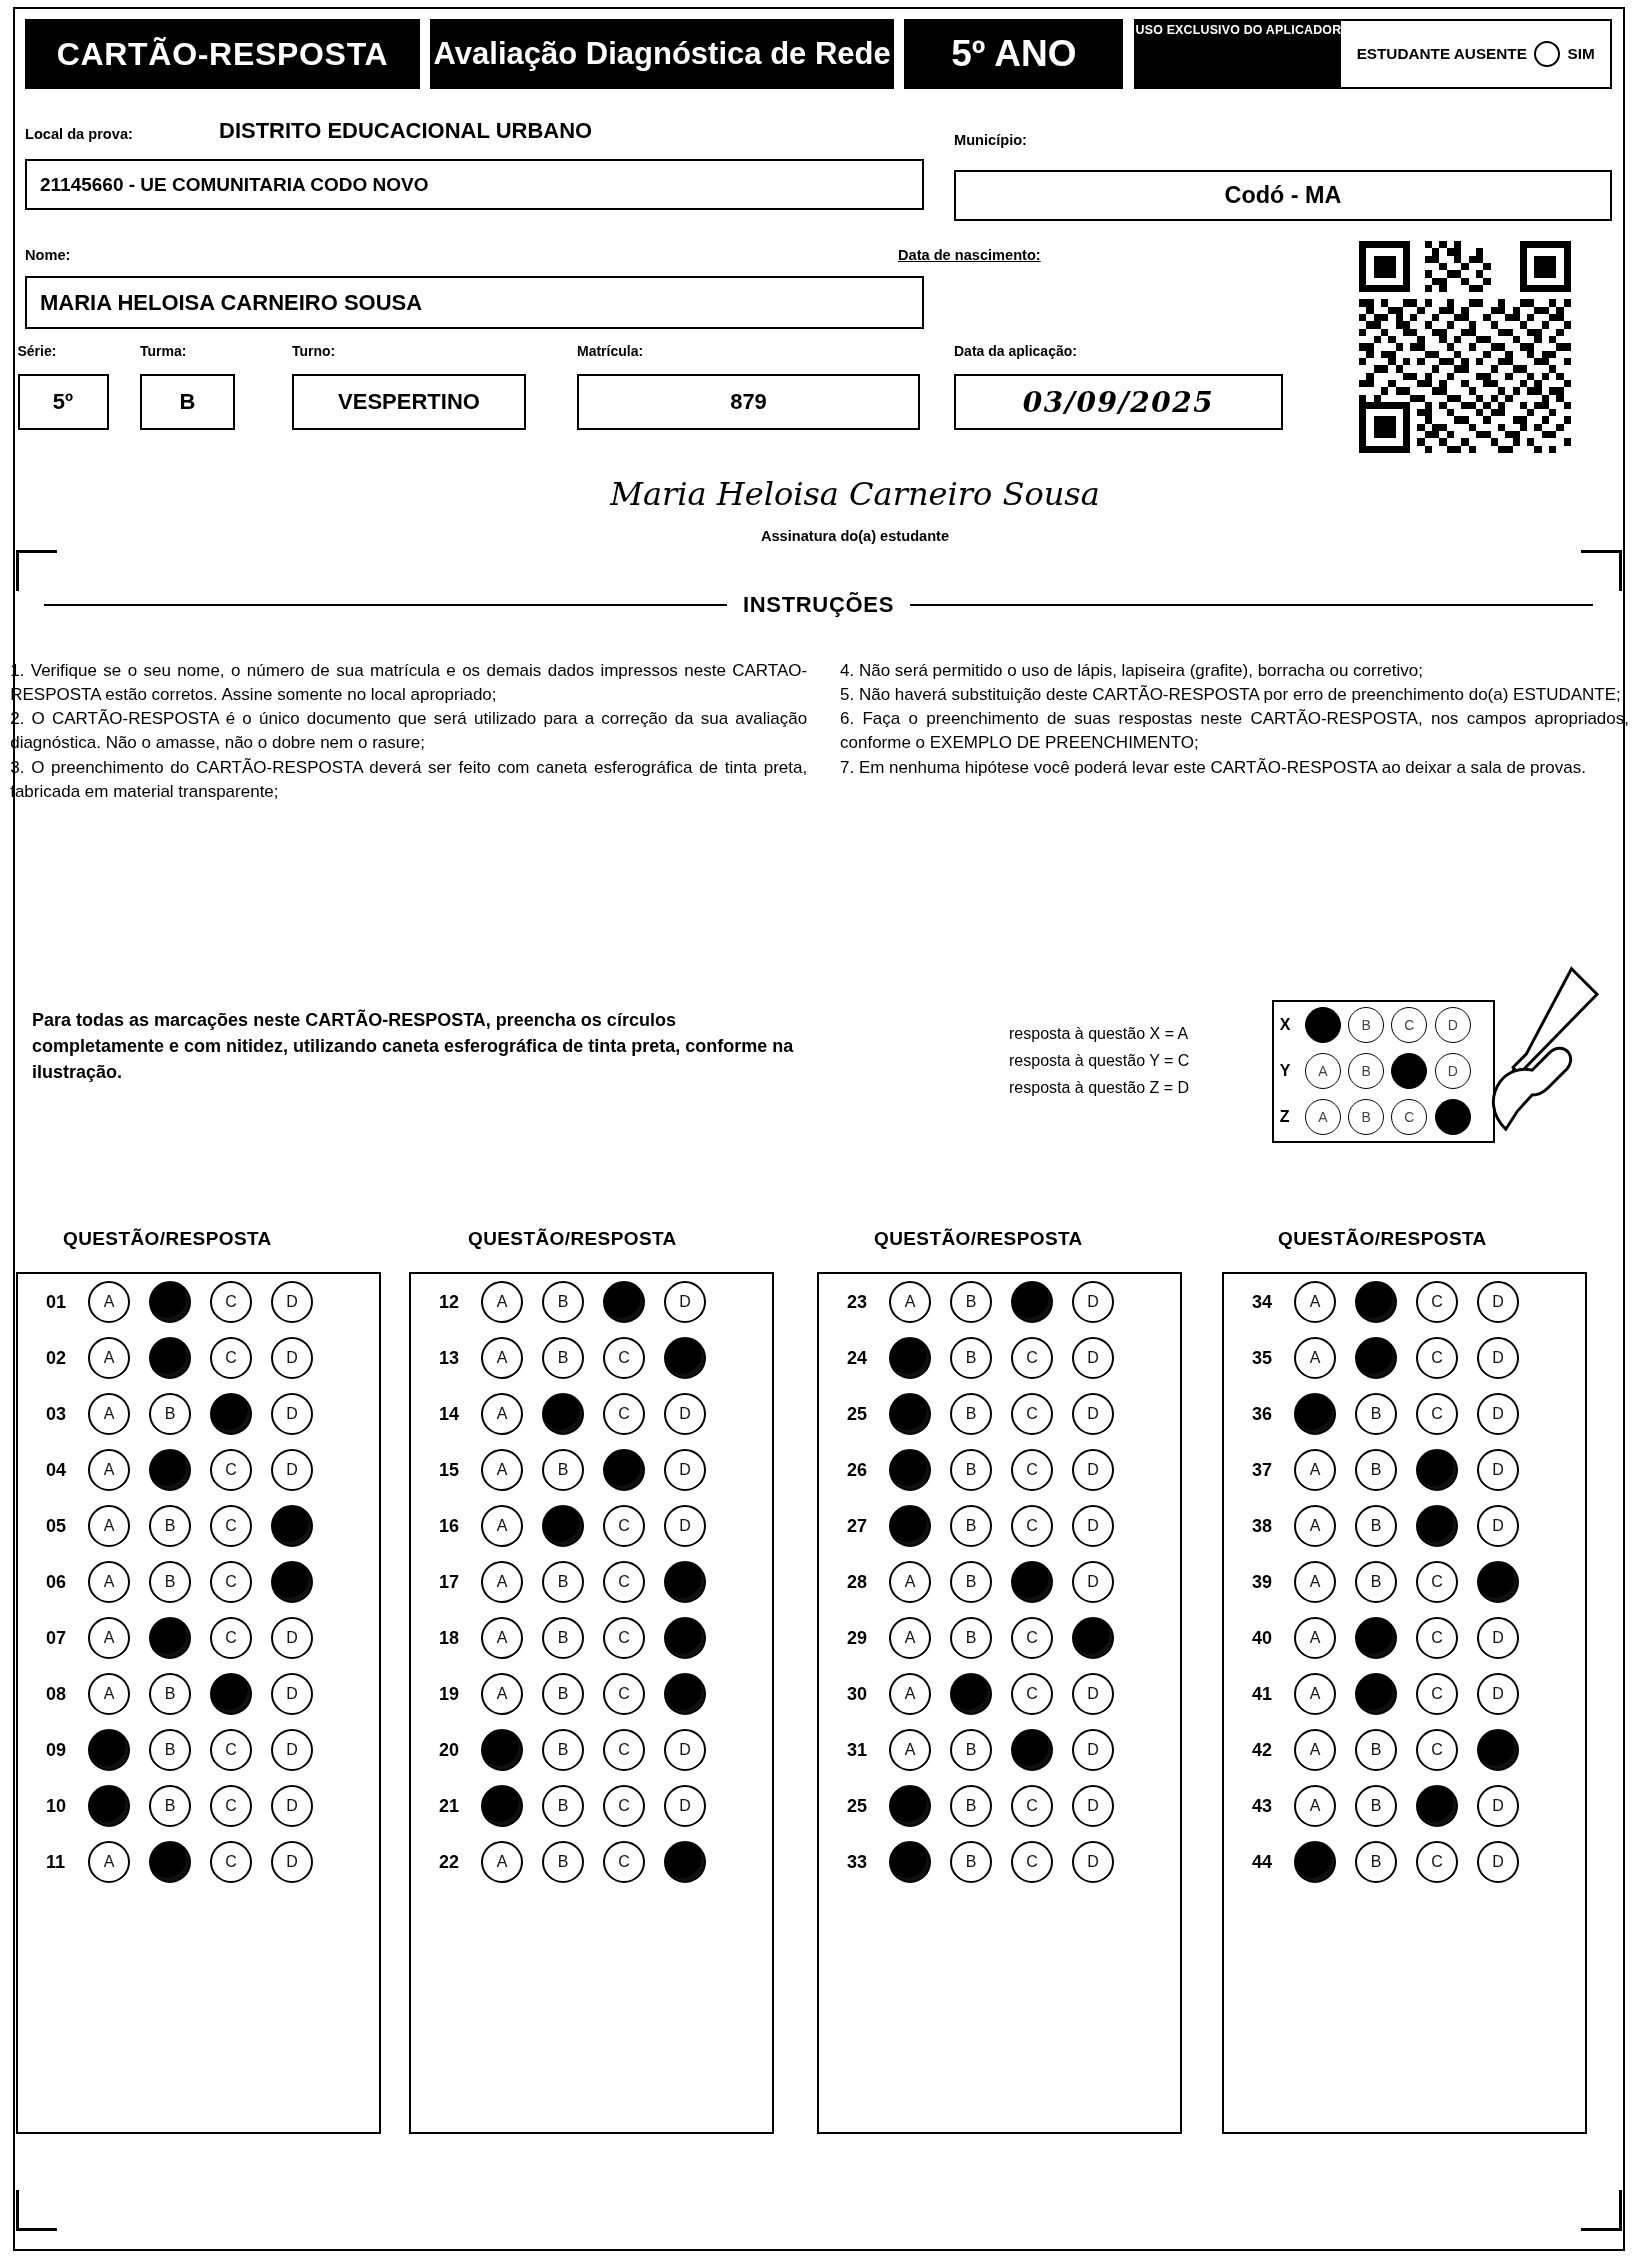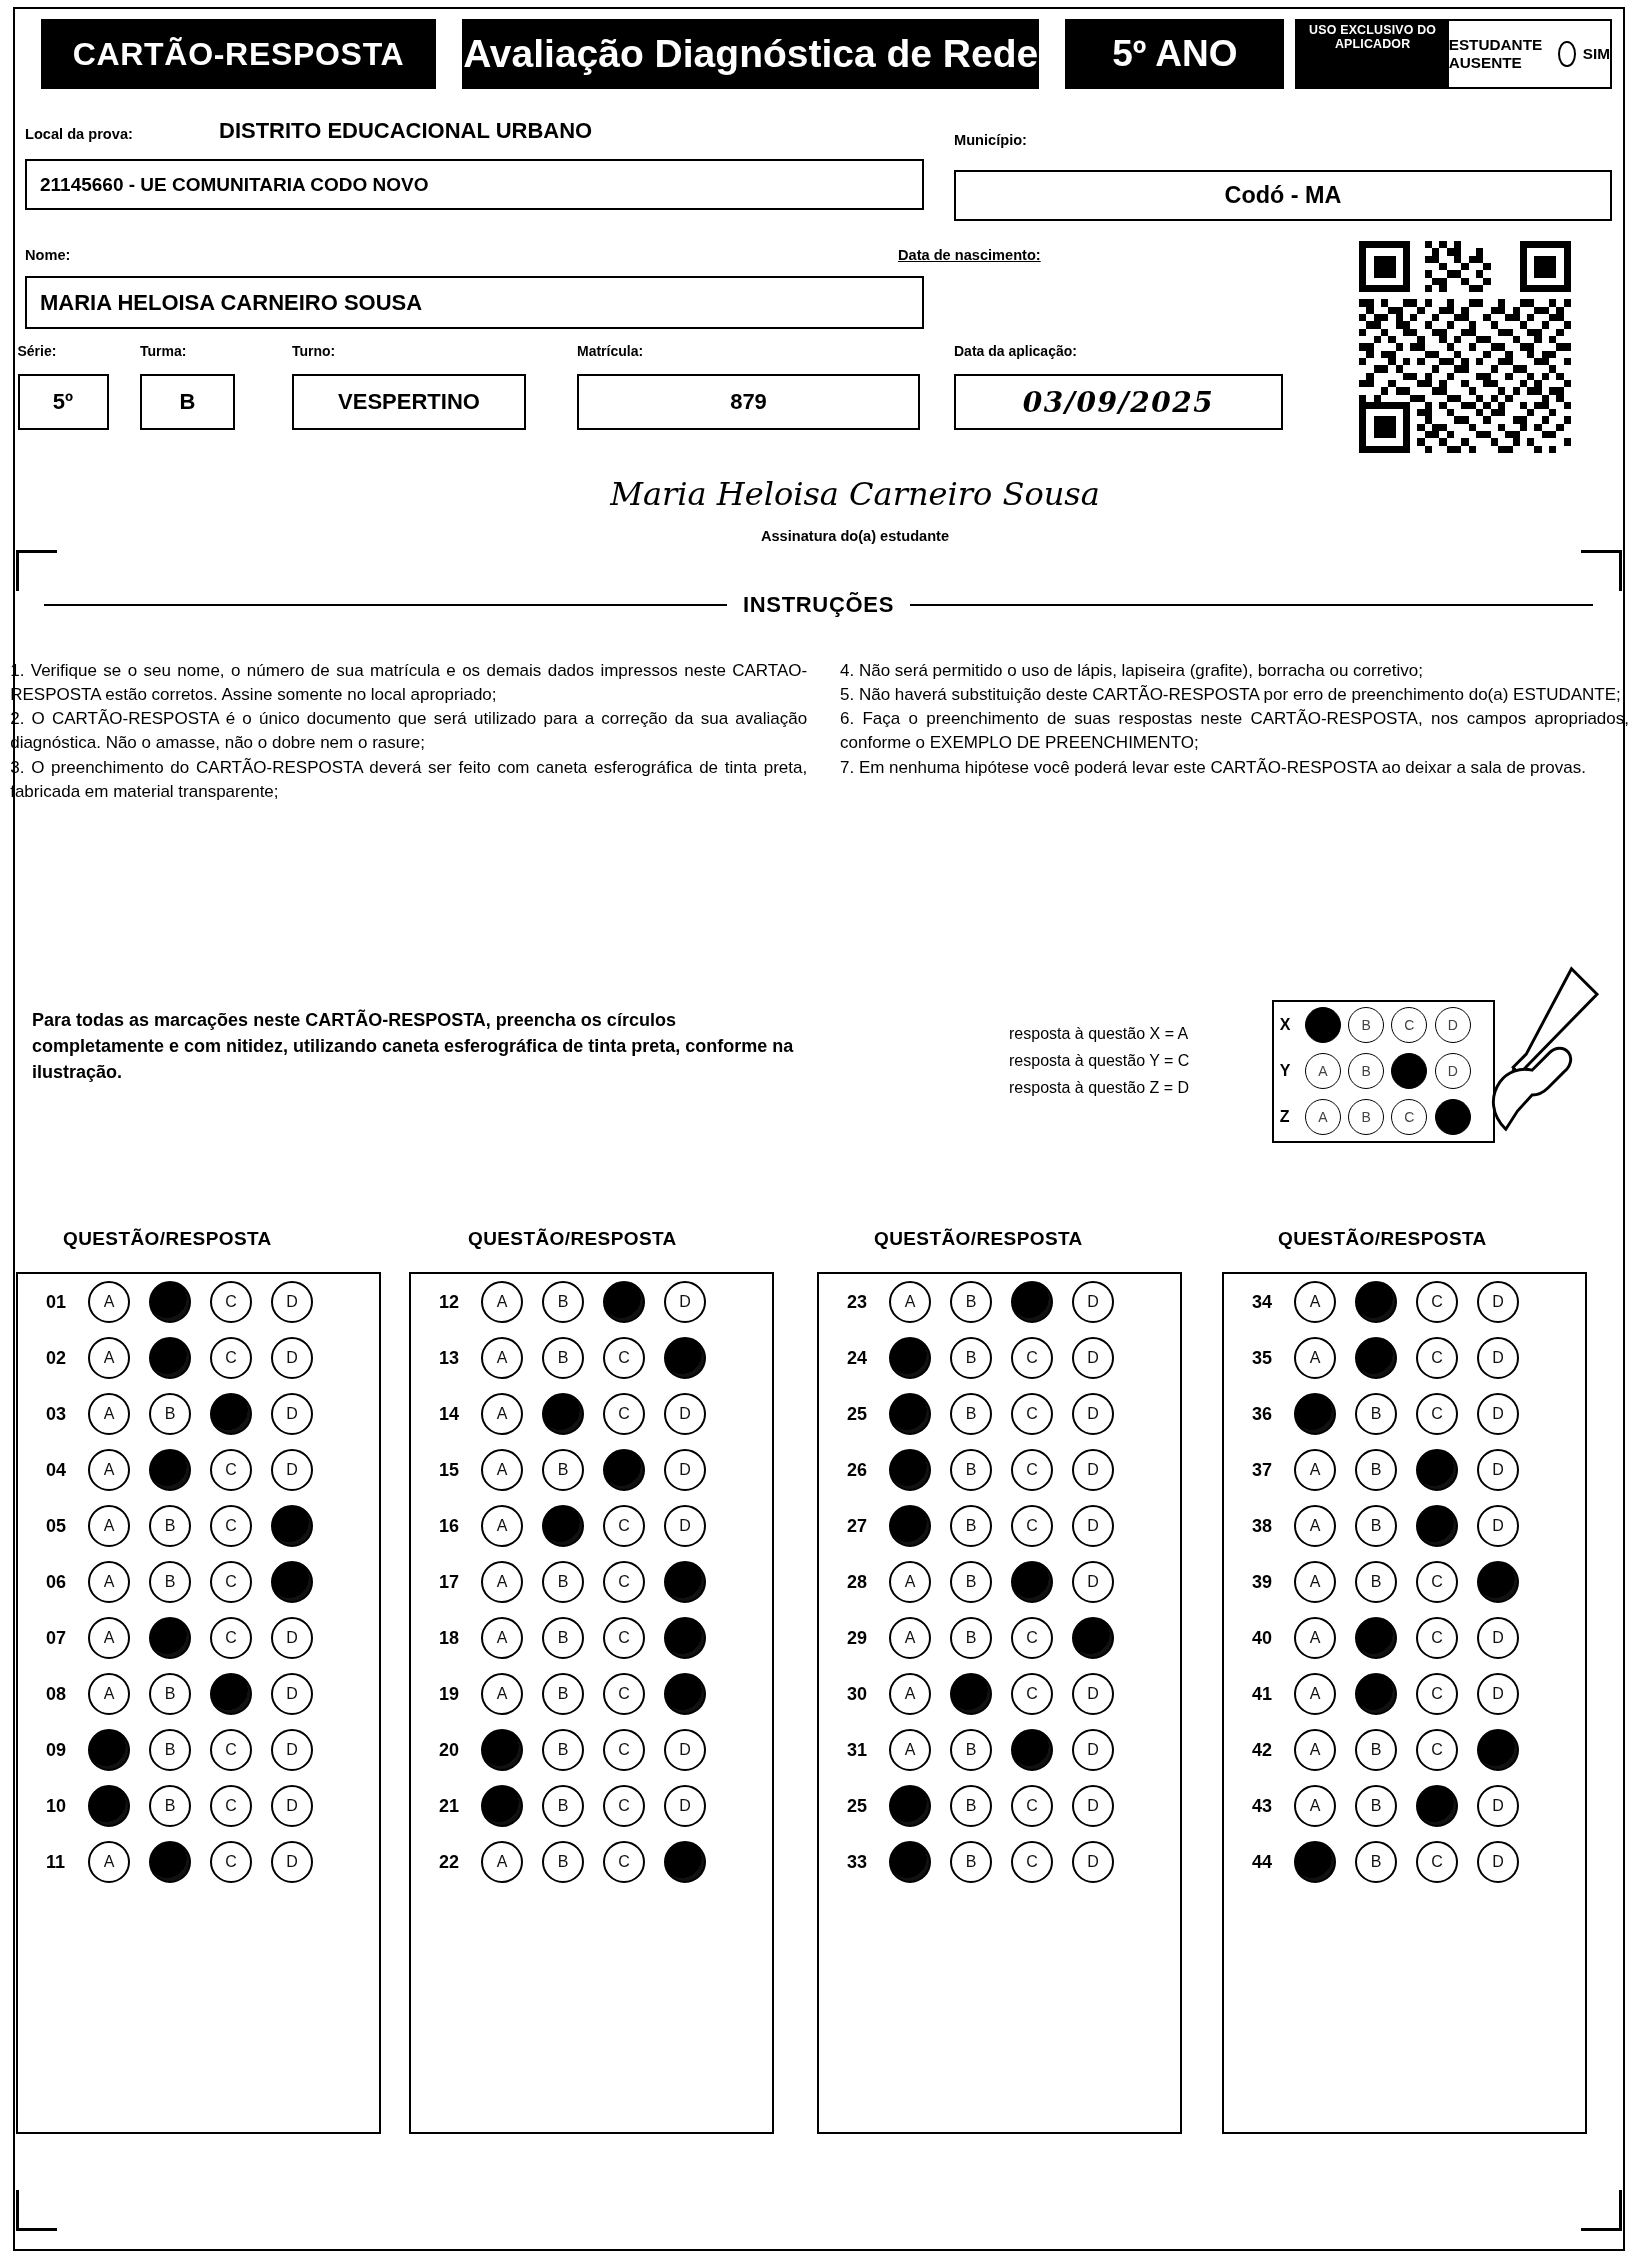--- a/index.html
+++ b/index.html
@@ -2,24 +2,24 @@
 <html style="font-size:11.7px"><head>
 <meta charset="utf-8">
 <style>
   html,body{margin:0;padding:0;background:#fff;}
   body{width:1639px;height:2261px;font-family:"Liberation Sans",sans-serif;color:#000;position:relative;}
   .sheet{position:absolute;left:0;top:0;width:1639px;height:2261px;}
   .border-outer{position:absolute;left:13px;top:7.3px;width:1612px;height:2244px;border:2.9px solid #000;box-sizing:border-box;}
 
   
   .hdr{position:absolute;left:25px;top:19px;width:1587px;height:70px;display:flex;align-items:stretch;}
-  .hdr-black{background:#000;color:#fff;display:flex;align-items:center;justify-content:center;font-weight:bold;margin-left:16px;}
+  .hdr-black{background:#000;color:#fff;display:flex;align-items:center;justify-content:center;font-weight:bold;}
   .hdr-title{width:395px;font-size:32px;letter-spacing:0.7px;}
   .hdr-gap{width:10.2px;}
-  .hdr-sub{width:577px;font-size:39px;}
+  .hdr-sub{width:464px;font-size:31px;}
   .hdr-year{width:219px;font-size:37px;}
   .hdr-box{flex:1;border:2.2px solid #000;box-sizing:border-box;margin-left:10.2px;display:flex;}
   .hdr-box-top{background:#000;color:#fff;font-size:12.4px;font-weight:bold;text-align:center;padding:2.2px 0 1.5px;letter-spacing:0.2px;}
   .hdr-box-bot{flex:1;display:flex;align-items:center;justify-content:center;font-size:15.3px;font-weight:bold;gap:7.3px;}
   .circ-empty{width:22px;height:22px;border:2.2px solid #000;border-radius:50%;display:inline-block;}
 
   
   .lbl{font-size:14.6px;font-weight:bold;}
   .lbl-sm{font-size:14px;font-weight:bold;}
   .fld{border:2.2px solid #000;box-sizing:border-box;display:flex;align-items:center;padding-left:13px;font-weight:bold;}

